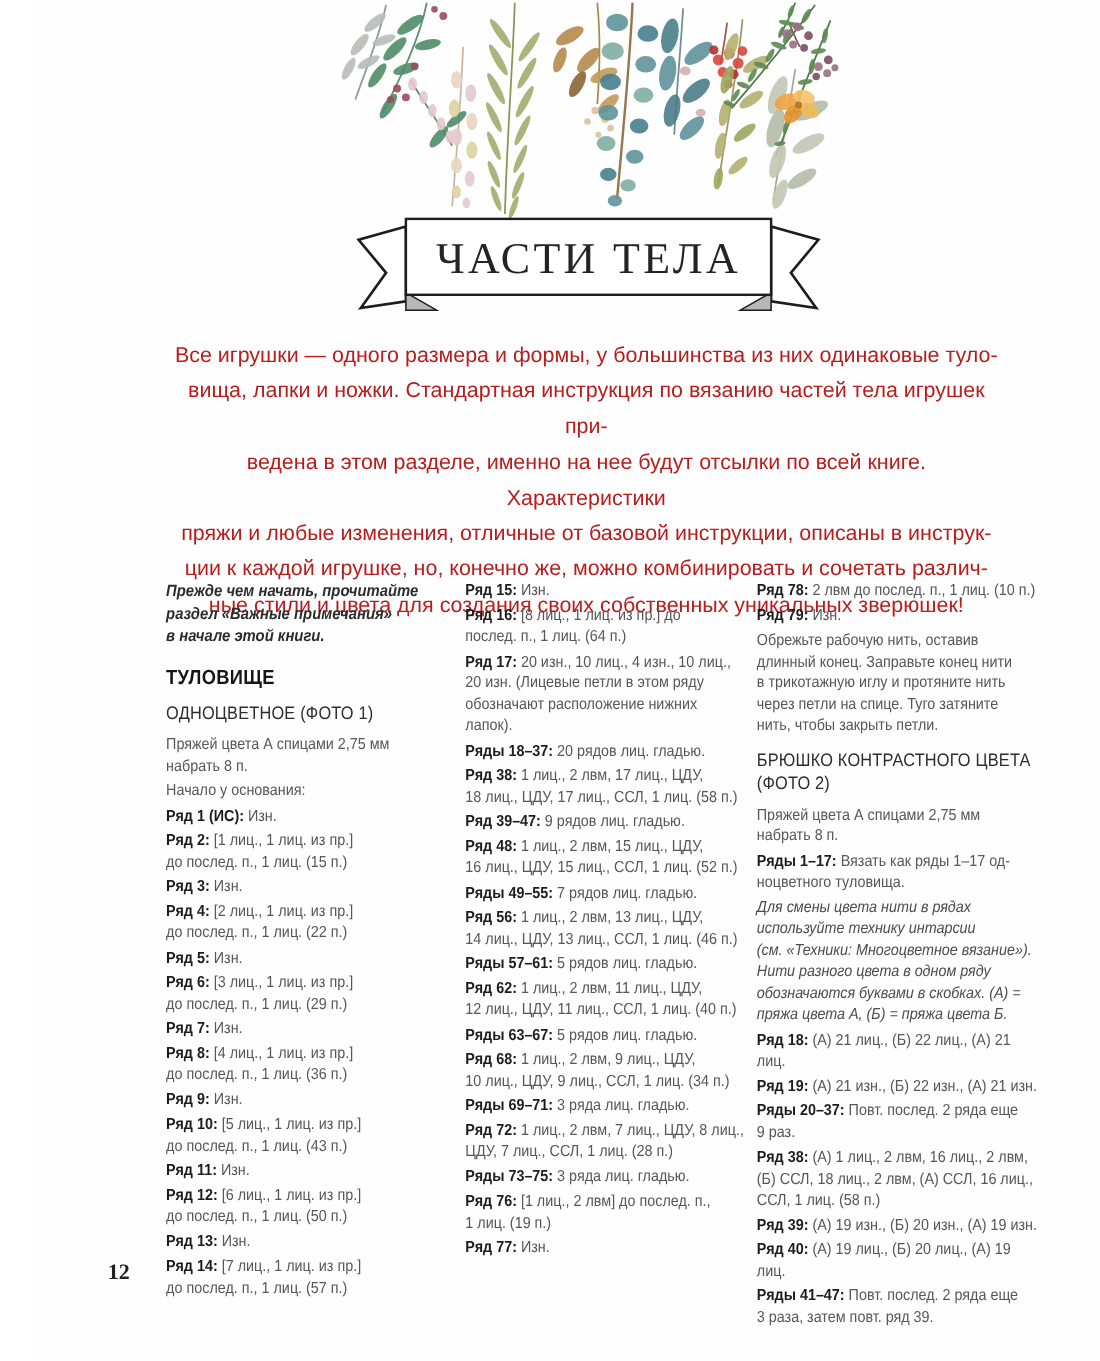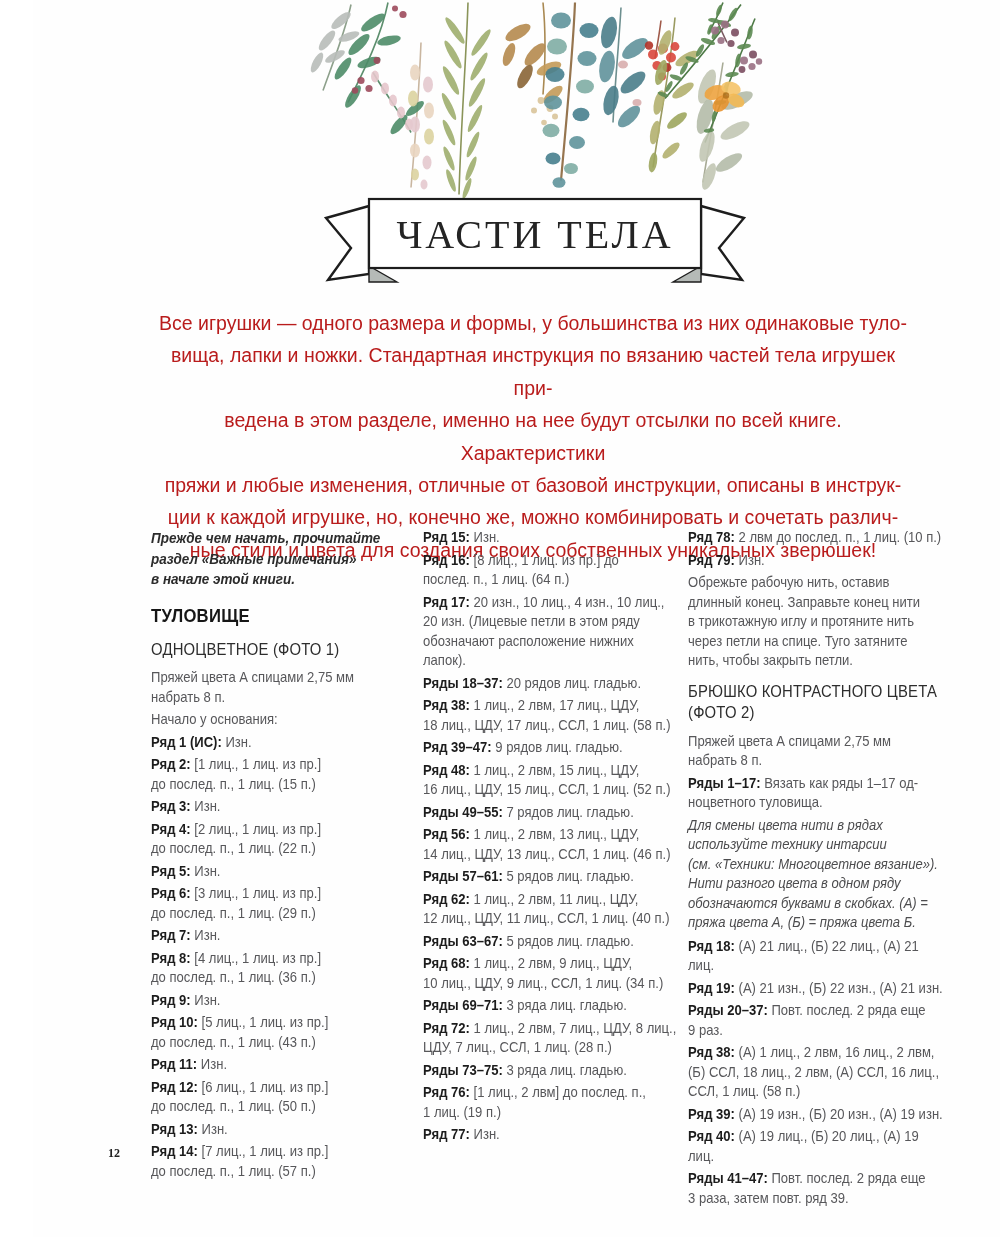--- a/index.html
+++ b/index.html
@@ -35,22 +35,22 @@
   .col-right{left:655px;}
   .col p{white-space:pre-line;}
   .p-row,.p-plain{margin:0 0 3px;}
   .p-row strong,.col strong{color:#1c1c1c;font-weight:bold;}
   .p-lead{font-style:italic;font-weight:bold;color:#2c2c2c;margin:0 0 15px;line-height:20.5px;font-size:15px;}
   .p-h1{font-size:18.5px;font-weight:bold;color:#161616;margin:0 0 12px;letter-spacing:.3px;line-height:22px;}
   .p-h2{font-size:16.5px;font-weight:500;color:#2d2d2d;margin:10px 0 8px;line-height:21.5px;letter-spacing:.2px;}
   .p-italic{font-style:italic;color:#4c4c4e;margin:0 0 4px;}
   
   .page-number{
-    position:absolute;left:75px;top:1146px;
-    font-family:"Liberation Serif",serif;font-weight:bold;font-size:12px;color:#222;
+    position:absolute;left:65px;top:1146px;
+    font-family:"Liberation Serif",serif;font-weight:bold;font-size:20px;color:#222;
   }
 </style>
 </head>
 <body>
 
 <div class="page">
 
   <svg class="illustration" viewBox="0 0 460 200">
     <g stroke="none" fill-opacity="0.9">
 

